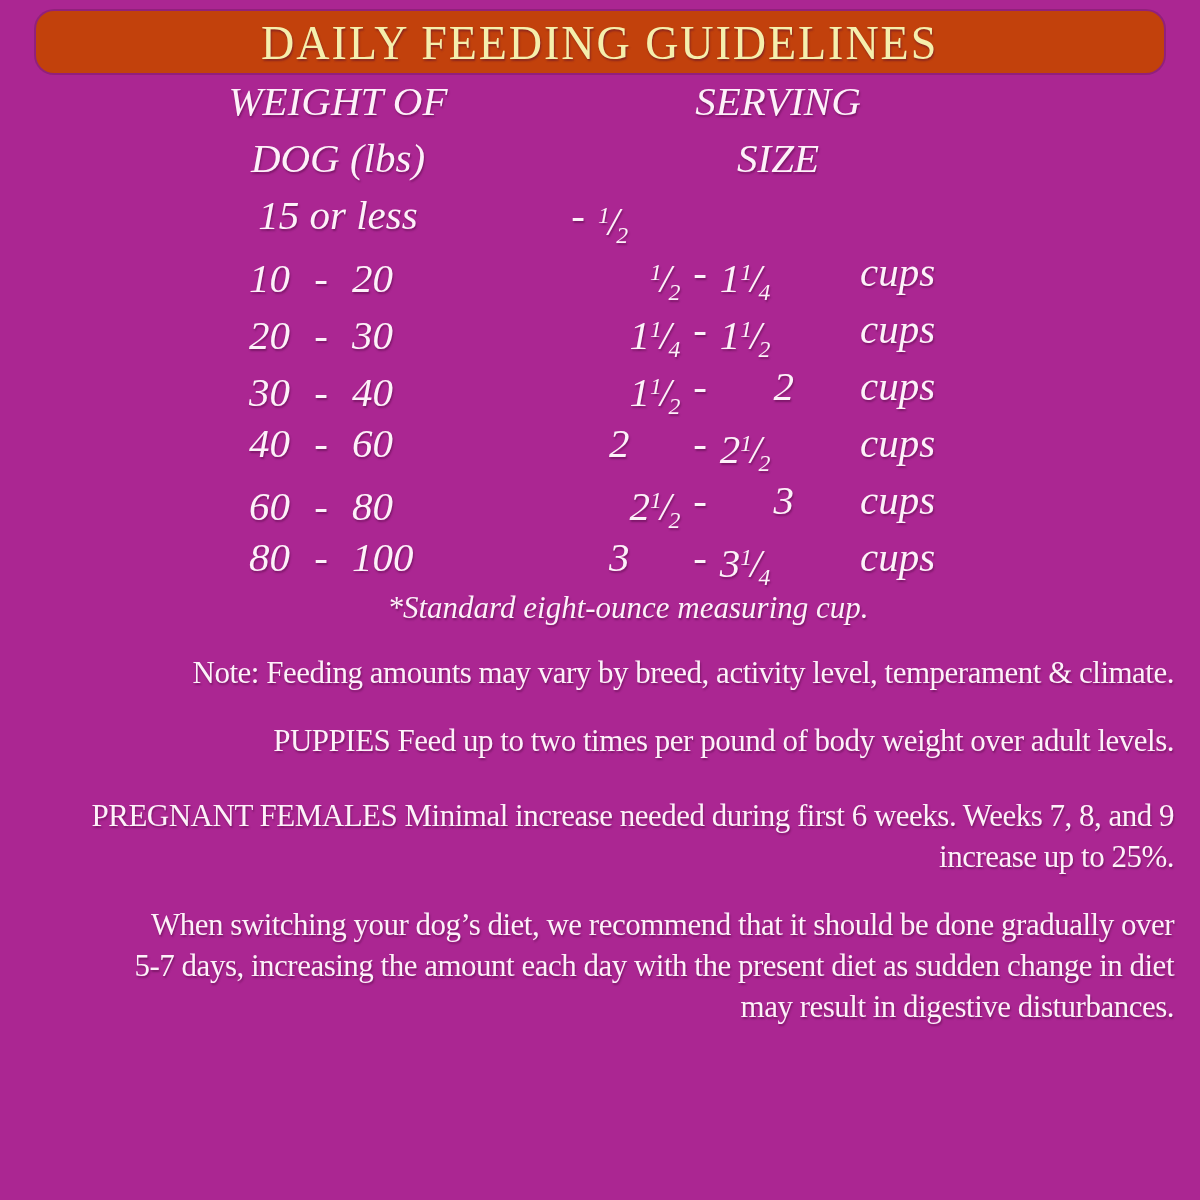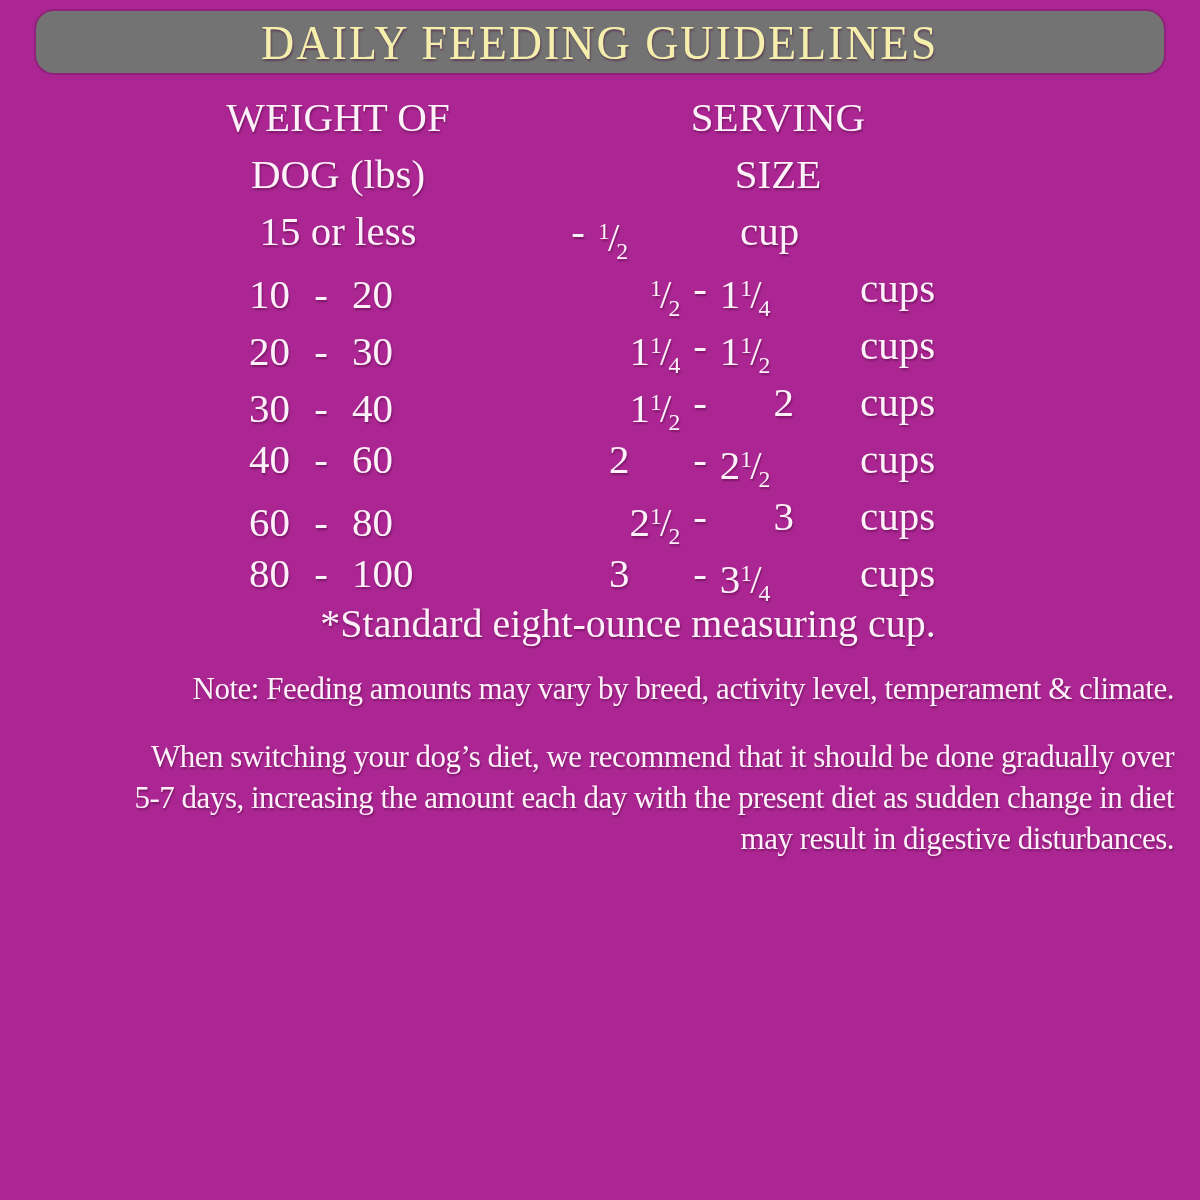--- a/index.html
+++ b/index.html
@@ -10,44 +10,44 @@
     width: 1200px;
     height: 1200px;
     background: #ab2692;
     overflow: hidden;
     font-family: "Liberation Serif", serif;
     color: #fdf1f9;
   }
   .header-bar {
     margin: 11px 36px 0 36px;
     height: 62px;
-    background: #737373;
+    background: #c2410c;
     border-radius: 18px;
     display: flex;
     align-items: center;
     justify-content: center;
     box-shadow: 0 0 0 2px rgba(0,0,0,0.15);
   }
   .header-title {
     font-size: 48px;
     letter-spacing: 2px;
     color: #f5efad;
     font-weight: normal;
     white-space: nowrap;
     transform: scaleX(0.96);
   }
   .txt-shadow {
     text-shadow: 1px 2px 2px rgba(70,5,55,0.45);
   }
   
   .feed-table {
-    margin-top: 16px;
     margin-left: 118px;
     font-size: 41px;
     line-height: 57px;
+    font-style: italic;
   }
   .t-row {
     display: flex;
     height: 57px;
     align-items: baseline;
   }
   .w-cell { width: 440px; display: flex; }
   .w-full { width: 440px; text-align: center; }
   .w-min  { width: 172px; text-align: right; }
   .w-dash { width: 62px;  text-align: center; }
@@ -57,21 +57,21 @@
   .s-dash { width: 40px;  text-align: center; }
   .s-to   { width: 130px; text-align: left; }
   .s-to.center, .s-from.center { text-align: center; }
   .s-unit { width: 140px; text-align: left; padding-left: 12px; }
   .hdr-line { text-align: center; }
   .fnum { font-size: 0.58em; vertical-align: 0.52em; letter-spacing: 0; }
   .fden { font-size: 0.58em; vertical-align: -0.32em; }
   .slash { margin: 0 -3px 0 -2px; }
   .footnote {
     text-align: center;
-    font-size: 40px;
+    font-size: 31px;
     margin-top: 4px;
     line-height: 36px;
   }
   
   .notes {
     margin: 26px 26px 0 27px;
   }
   .para {
     font-size: 31px;
     line-height: 41px;
@@ -107,21 +107,20 @@
       </div>
   </div>
   <div id="rows-container">
       <div class="t-row">
         <div class="w-cell">
           <div class="w-full">15 or less</div>
         </div>
         <div class="s-cell">
           <div class="s-dash">-</div>
           <div class="s-to"><span class="fnum">1</span><span class="slash">/</span><span class="fden">2</span></div>
-          <div class="s-unit">cup</div>
         </div>
       </div>
       <div class="t-row">
         <div class="w-cell">
           <div class="w-min">10</div>
           <div class="w-dash">-</div>
           <div class="w-max">20</div>
         </div>
         <div class="s-cell">
           <div class="s-from"><span class="fnum">1</span><span class="slash">/</span><span class="fden">2</span></div>
@@ -194,16 +193,19 @@
           <div class="s-to">3<span class="fnum">1</span><span class="slash">/</span><span class="fden">4</span></div>
           <div class="s-unit">cups</div>
         </div>
       </div>
     </div>
   <div class="footnote" style="width:1080px; margin-left:-30px;">*Standard eight-ounce measuring cup.</div>
 </div>
 
 <div class="notes txt-shadow">
   <p class="para">Note: Feeding amounts may vary by breed, activity level, temperament &amp; climate.</p>
+  <p class="para gap-lg">PUPPIES Feed up to two times per pound of body weight over adult levels.</p>
+  <p class="para">PREGNANT FEMALES Minimal increase needed during first 6 weeks. Weeks 7, 8, and 9
+increase up to 25%.</p>
   <p class="para">When switching your dog’s diet, we recommend that it should be done gradually over
 5-7 days, increasing the amount each day with the present diet as sudden change in diet
 may result in digestive disturbances.</p>
 </div>
 
 </body></html>

